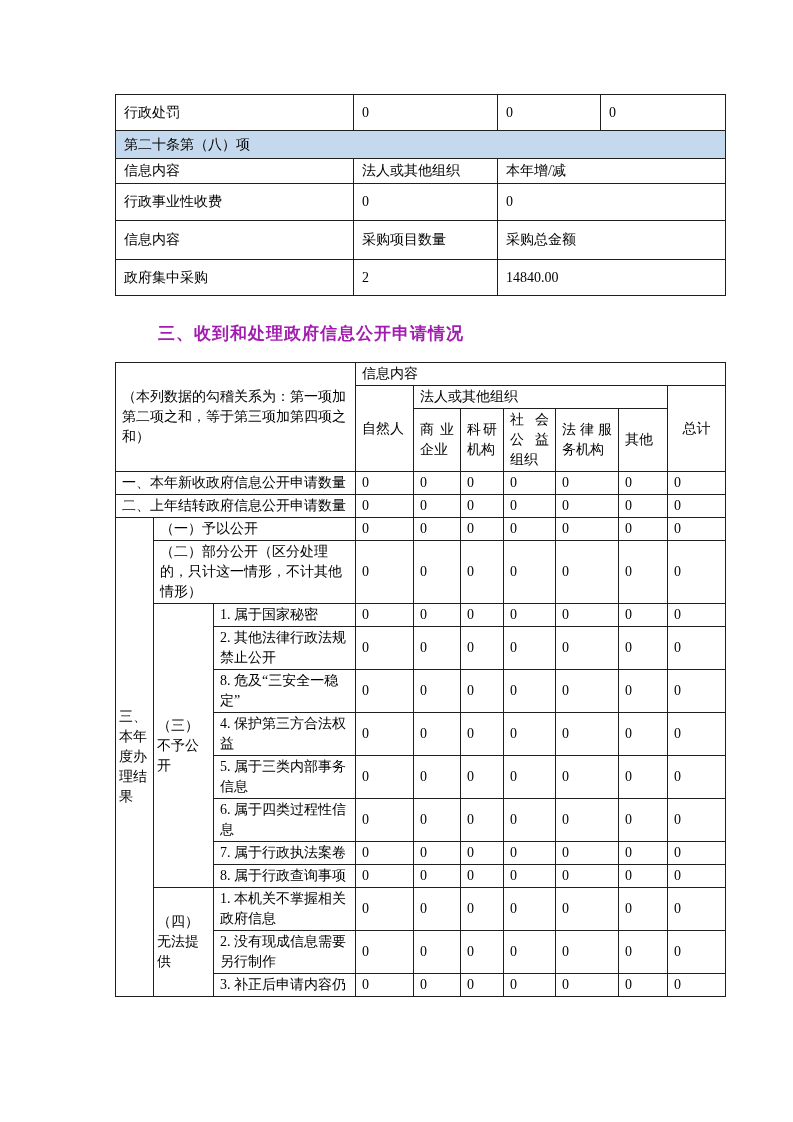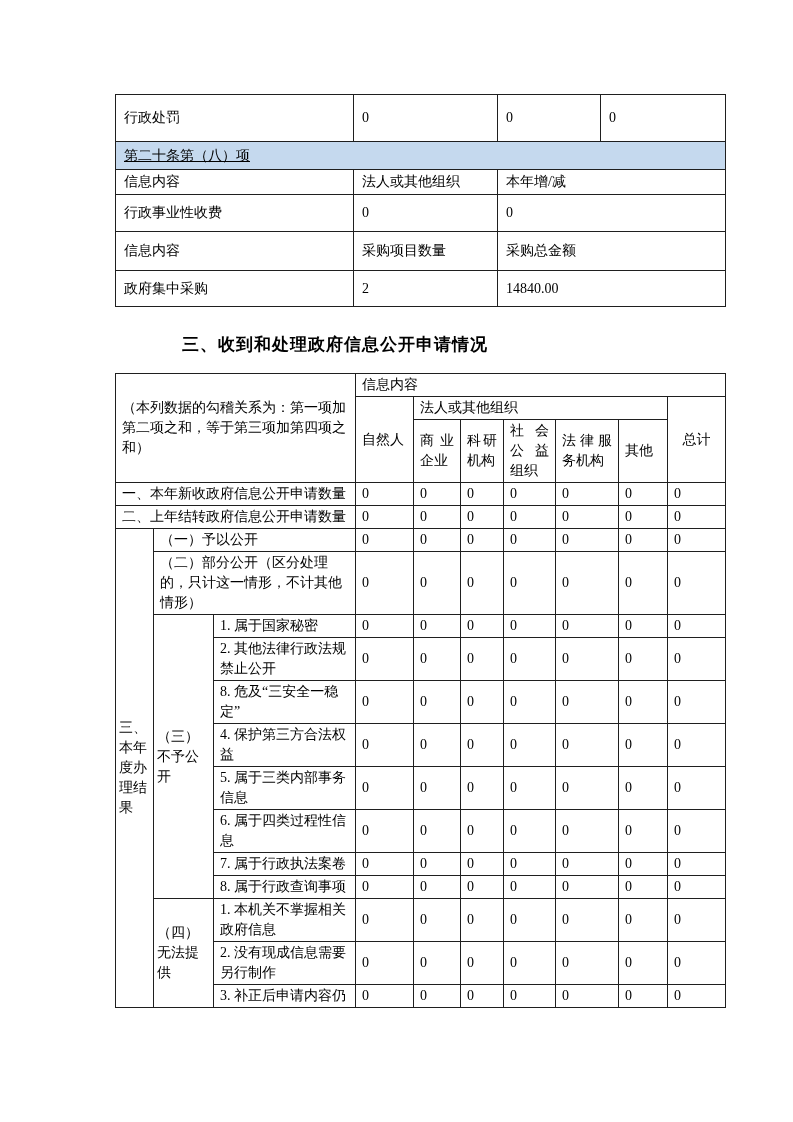--- a/index.html
+++ b/index.html
@@ -7,27 +7,27 @@
     position:relative;width:793px;height:1122px;background:#ffffff;
     font-family:"Liberation Serif","DejaVu Serif",serif;color:#000;overflow:hidden;
   }
   .content{position:absolute;left:115px;top:94px;width:610px;}
   table{border-collapse:collapse;table-layout:fixed;width:610px;font-size:14px;}
   td{
     border:1px solid #1f1f1f;padding:1px 6px;line-height:20px;
     vertical-align:middle;text-align:left;word-break:break-all;
   }
   .t1 td{padding:2px 8px;}
-  .band td{background:#c5d9ee;text-decoration:underline;}
-  .h29{height:47px}.h28{height:28px}.h23{height:23px}.h37{height:37px}
+  .band td{background:#c5d9ee;}
+  .h29{height:36px}.h28{height:28px}.h23{height:23px}.h37{height:37px}
   .h39{height:39px}.h36{height:36px}
   .hr1{height:22px}.hr2{height:18px}.hr3{height:59px}
   .title{
     font-family:Liberation Sans, sans-serif;
-    font-size:17px;font-weight:bold;margin:26px 0 17px 67px;color:#000000;
+    font-size:17px;font-weight:bold;margin:26px 0 17px 43px;color:#a21caf;
     letter-spacing:1px;
   }
   .vcell{padding:2px 3px;text-align:left;}
   .note{vertical-align:middle;}
   .ctr{text-align:center;}
   .jc{text-align:justify;text-justify:inter-ideograph;}
   .num{text-align:left;}
 </style>
 </head>
 <body>

